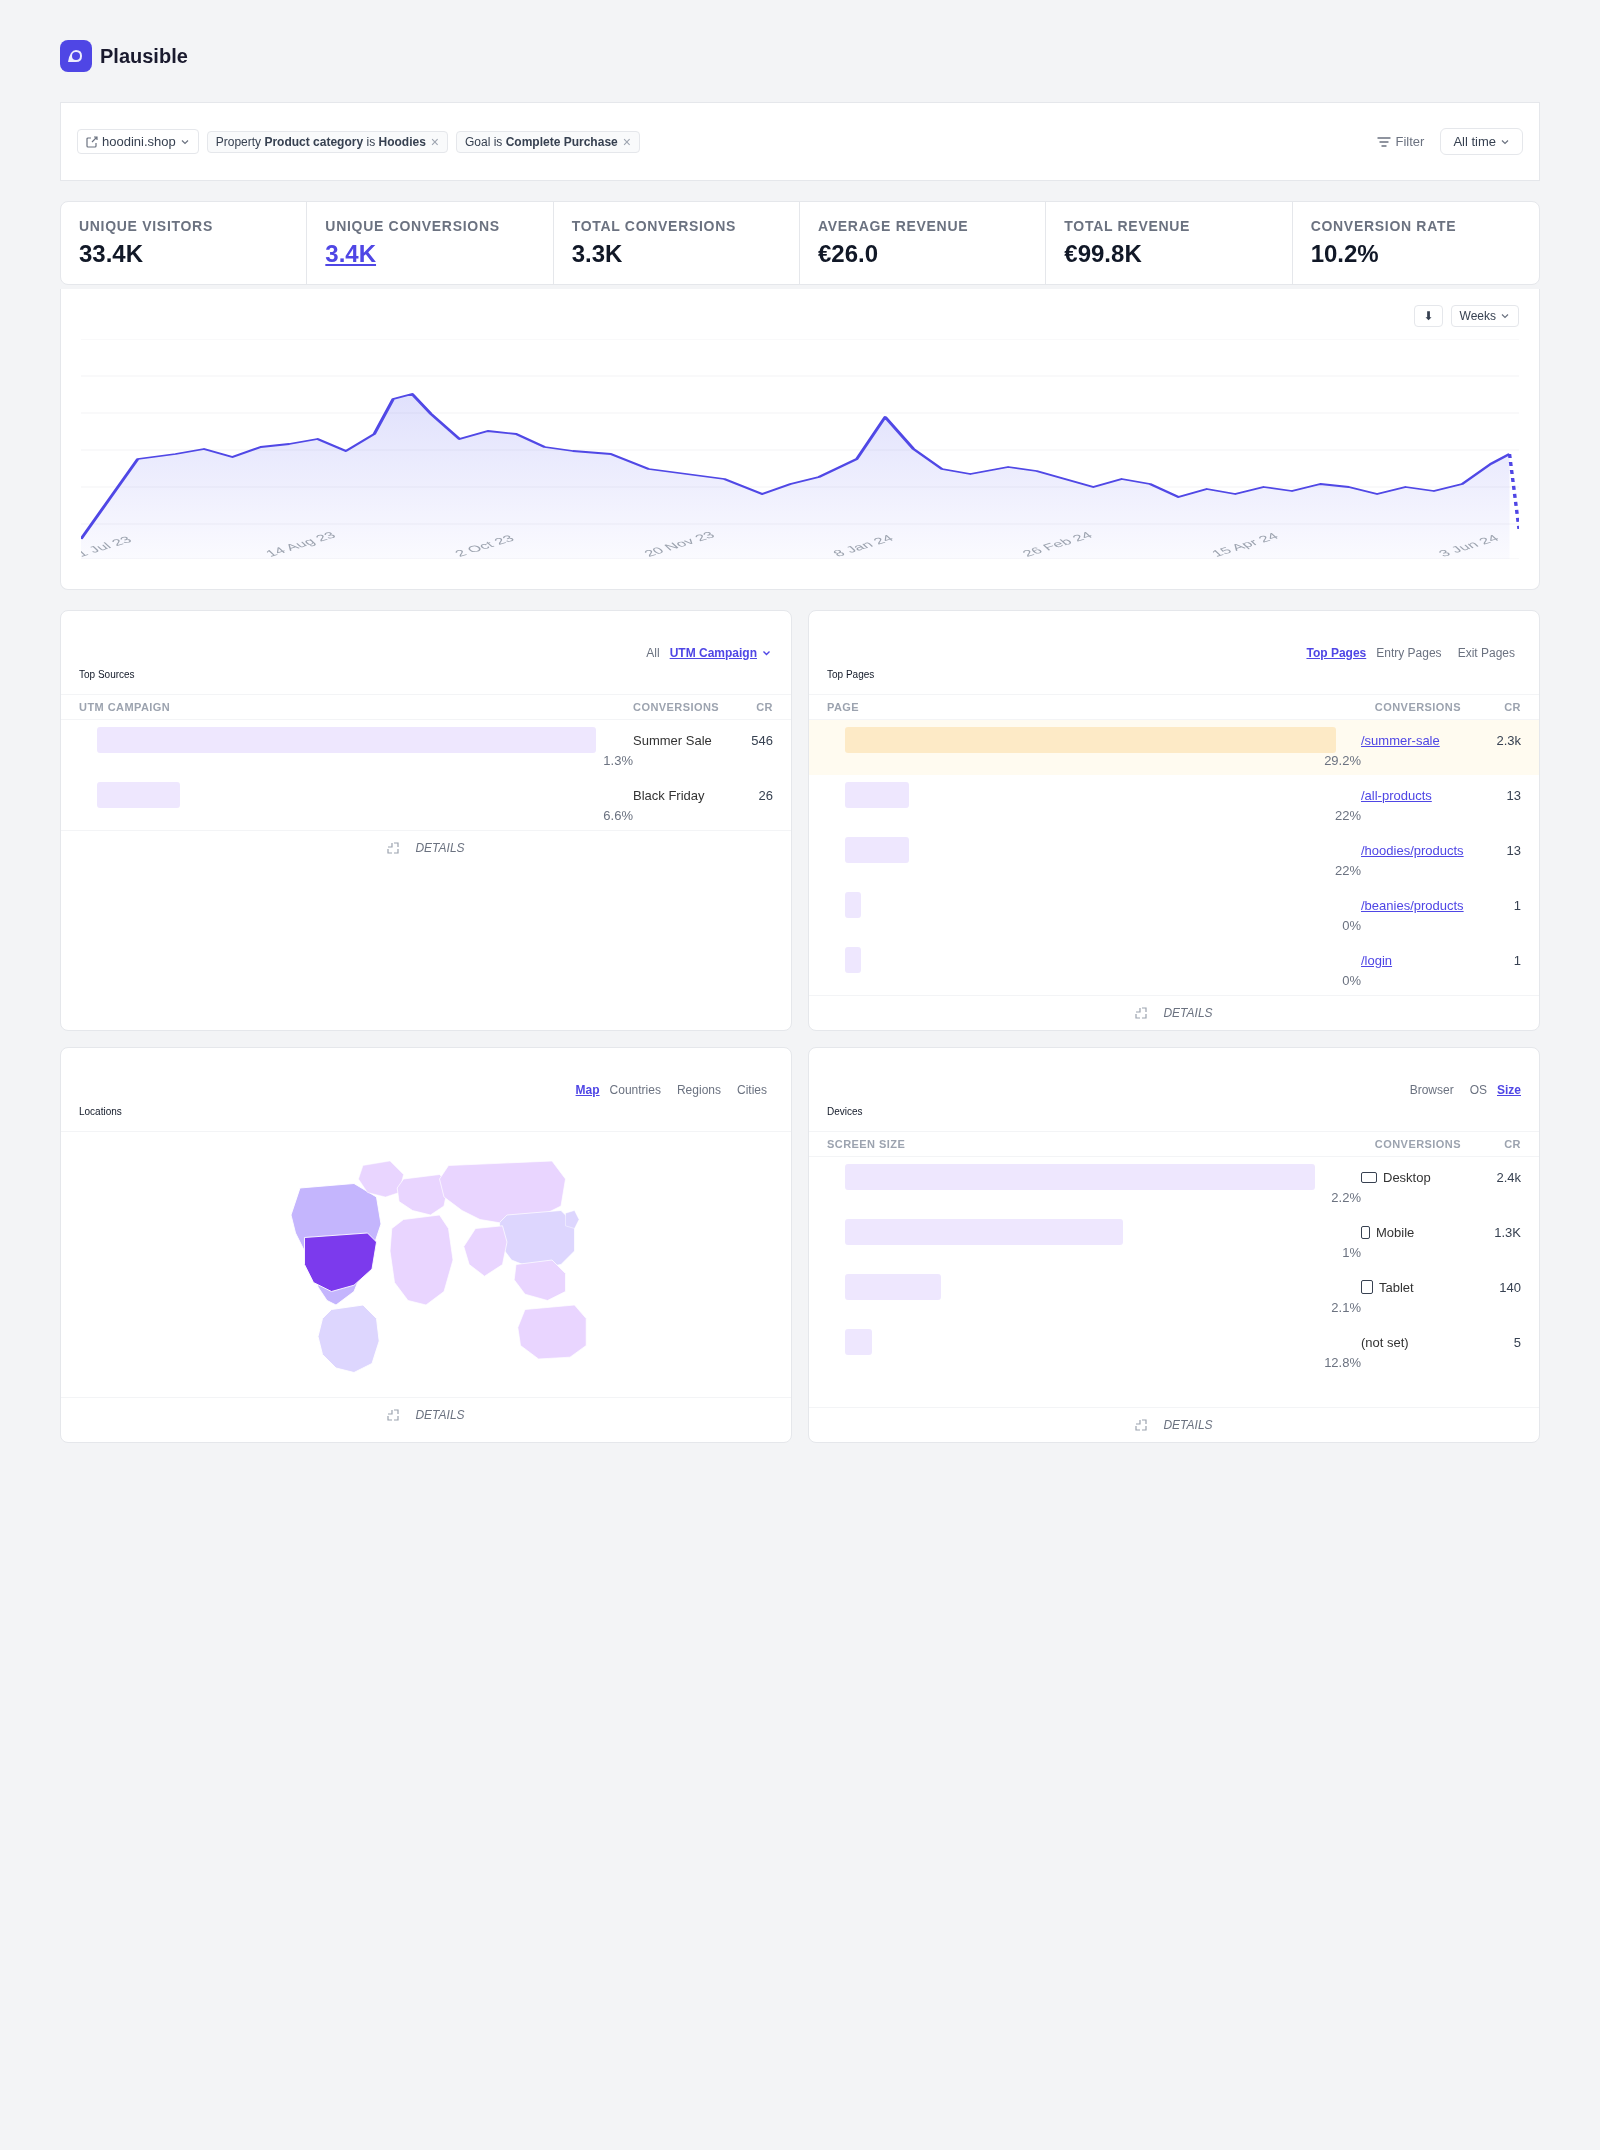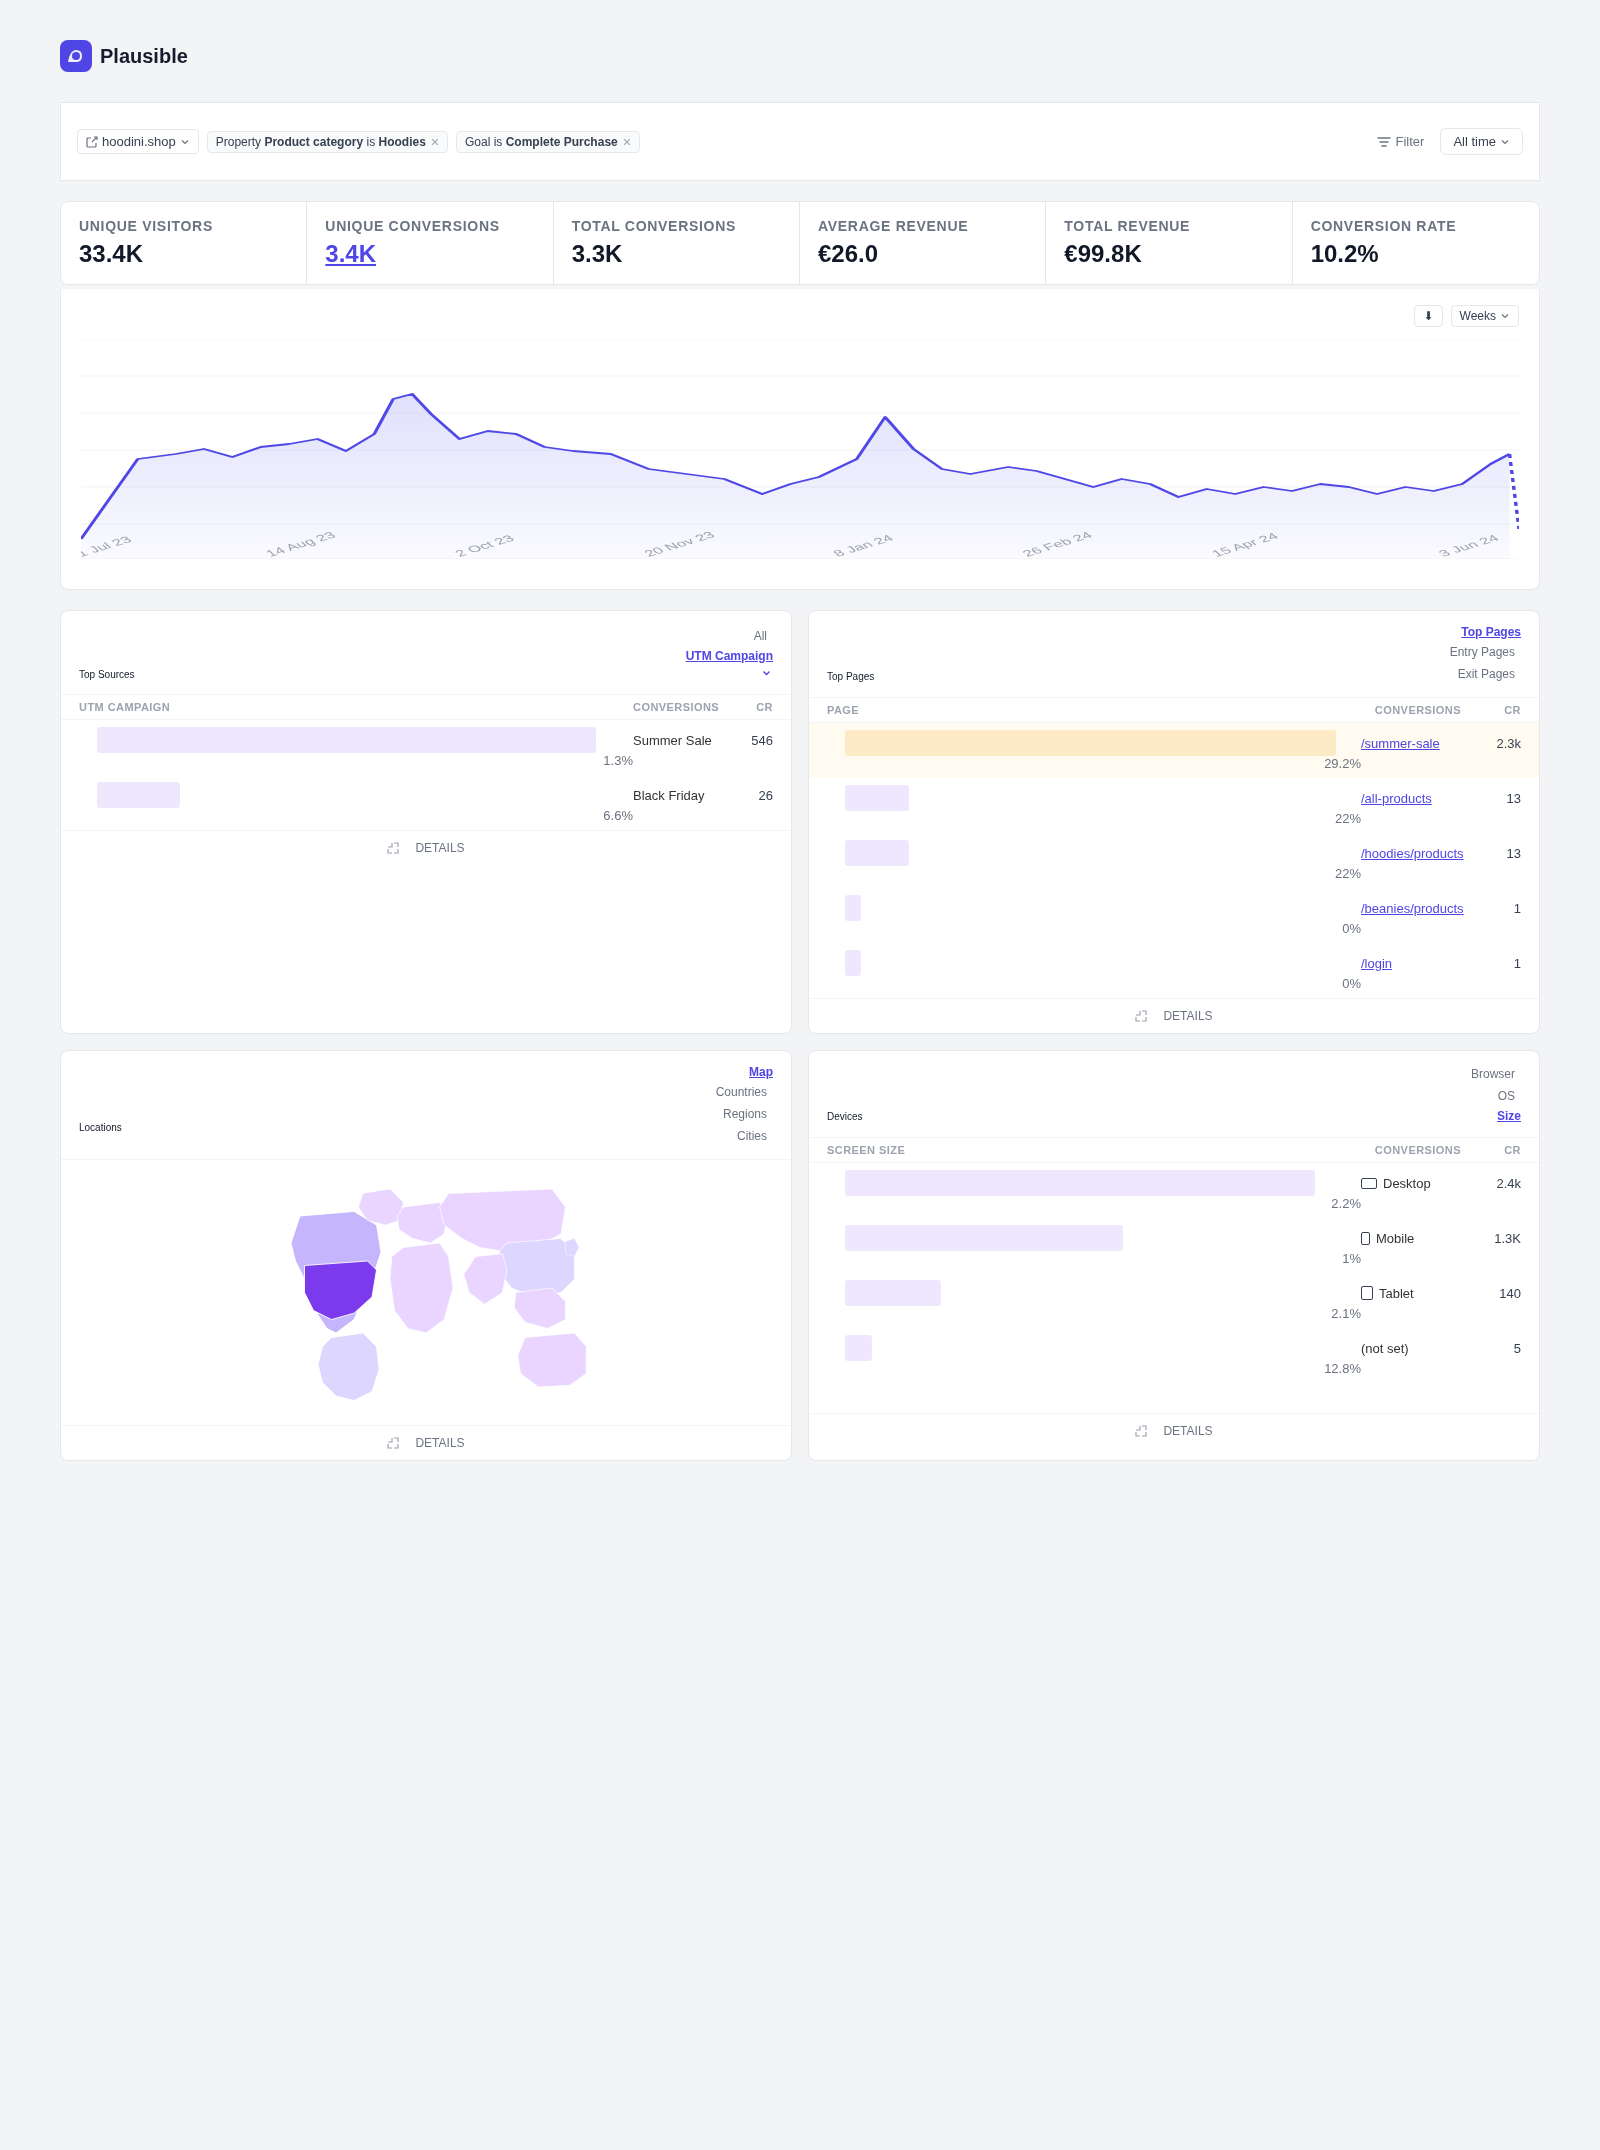--- a/index.html
+++ b/index.html
@@ -176,23 +176,22 @@
       border-bottom: 1px solid #f3f4f6;
     }
     .panel-title {
       font-size: 10px;
       font-weight: 400;
       color: #111827;
       margin-top: 44px;
     }
     .panel-tabs {
       display: flex;
-      align-items: flex-end;
+      align-items: center;
       gap: 4px;
-      flex-direction: column;
     }
     .panel-tab {
       font-size: 12px;
       color: #6b7280;
       cursor: pointer;
       padding: 2px 6px;
     }
     .panel-tab.all {
       color: #6b7280;
     }
@@ -245,20 +244,21 @@
       border-top: 1px solid #f3f4f6;
       padding: 10px;
       text-align: center;
       color: #6b7280;
       font-size: 12px;
       cursor: pointer;
       display: flex;
       align-items: center;
       justify-content: center;
       gap: 16px;
+      font-style: italic;
     }
     .map-area {
       padding: 20px;
       display: flex;
       justify-content: center;
       align-items: center;
       min-height: 220px;
     }
     .map-svg {
       width: 100%;

